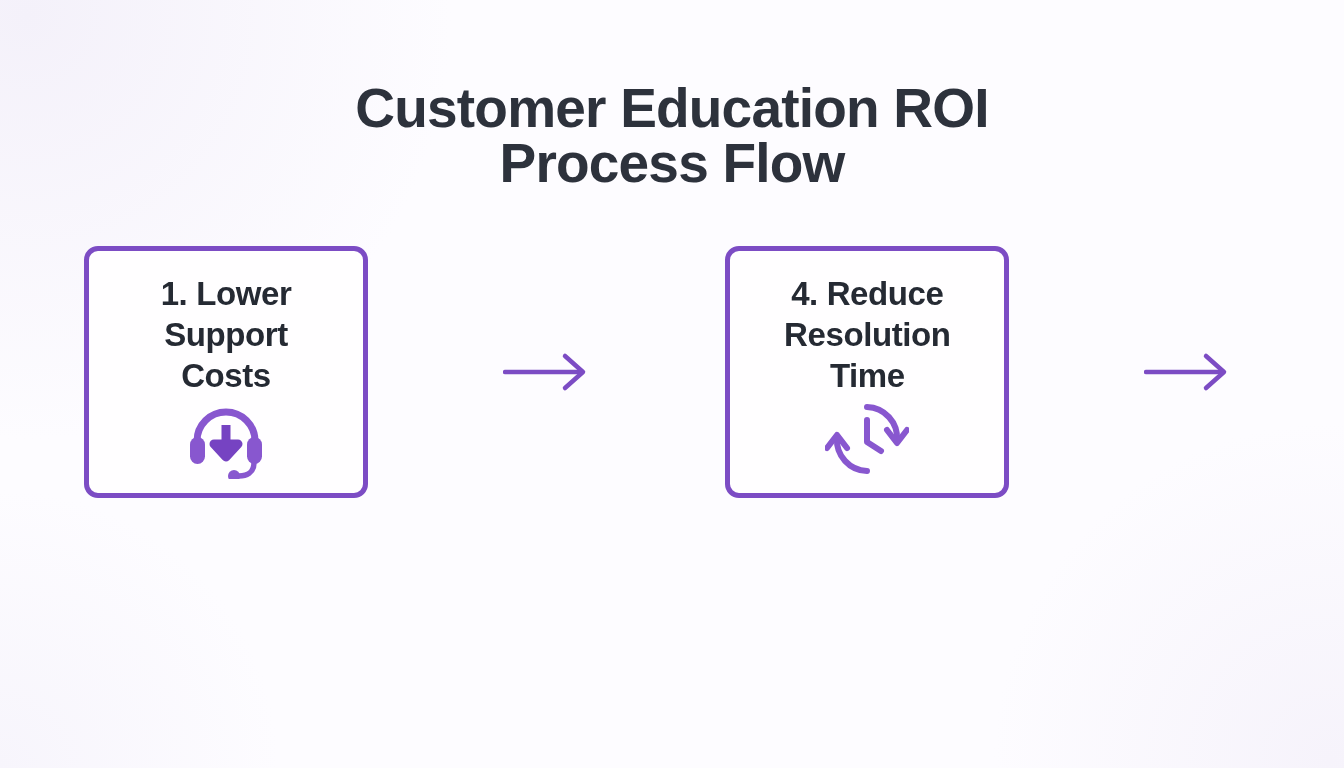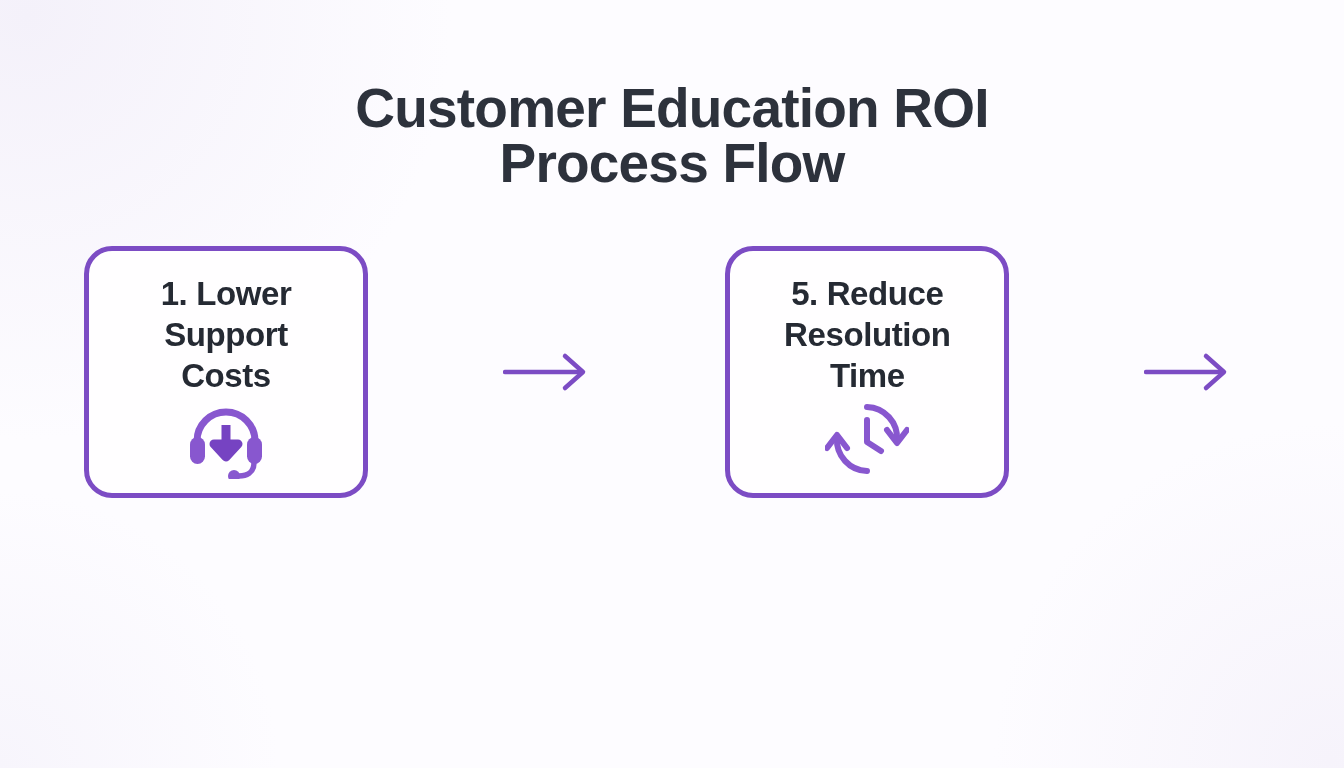--- a/index.html
+++ b/index.html
@@ -48,21 +48,21 @@
     display: flex;
     align-items: center;
     justify-content: space-between;
   }
 
   .step-box {
     width: 284px;
     height: 252px;
     box-sizing: border-box;
     border: 5px solid #7c4cc4;
-    border-radius: 28px;
+    border-radius: 14px;
     background: #fffeff;
     display: flex;
     flex-direction: column;
     align-items: center;
     justify-content: flex-start;
     padding-top: 22px;
   }
 
   .step-label {
     font-size: 33px;
@@ -124,21 +124,21 @@
   </div>
 
   <div class="connector">
     <svg width="88" height="40" viewBox="0 0 88 40" fill="none" aria-hidden="true">
       <path d="M2 20 L78 20" stroke="#7c4cc4" stroke-width="4.5" stroke-linecap="round"></path>
       <path d="M62 4 L80 20 L62 36" stroke="#7c4cc4" stroke-width="4.5" stroke-linecap="round" stroke-linejoin="round" fill="none"></path>
     </svg>
   </div>
 
   <div class="step-box">
-    <div class="step-label">5. Reduce
+    <div class="step-label">4. Reduce
 Resolution
 Time</div>
     <div class="step-icon">
       <svg width="84" height="80" viewBox="0 0 84 80" fill="none" aria-hidden="true">
 
         <path d="M42 9 A31 31 0 0 1 72 42" stroke="#8857cf" stroke-width="6" stroke-linecap="round" fill="none"></path>
 
         <path d="M42 73 A31 31 0 0 1 12 40" stroke="#8857cf" stroke-width="6" stroke-linecap="round" fill="none"></path>
 
         <path d="M62 32 L72 45 L82 32" stroke="#8857cf" stroke-width="6" stroke-linecap="round" stroke-linejoin="round" fill="none"></path>

